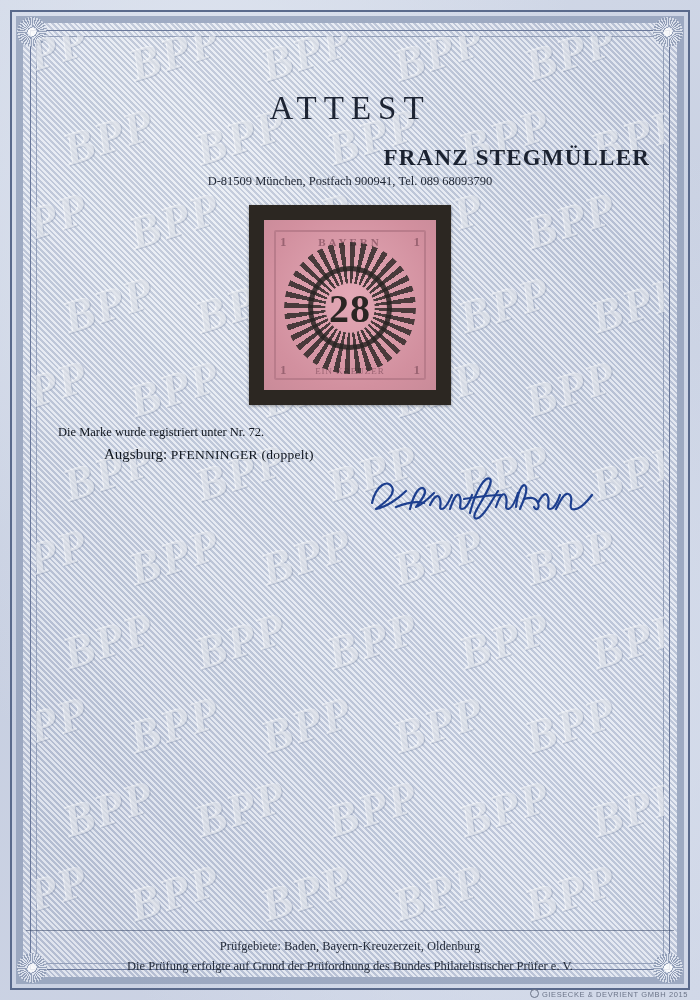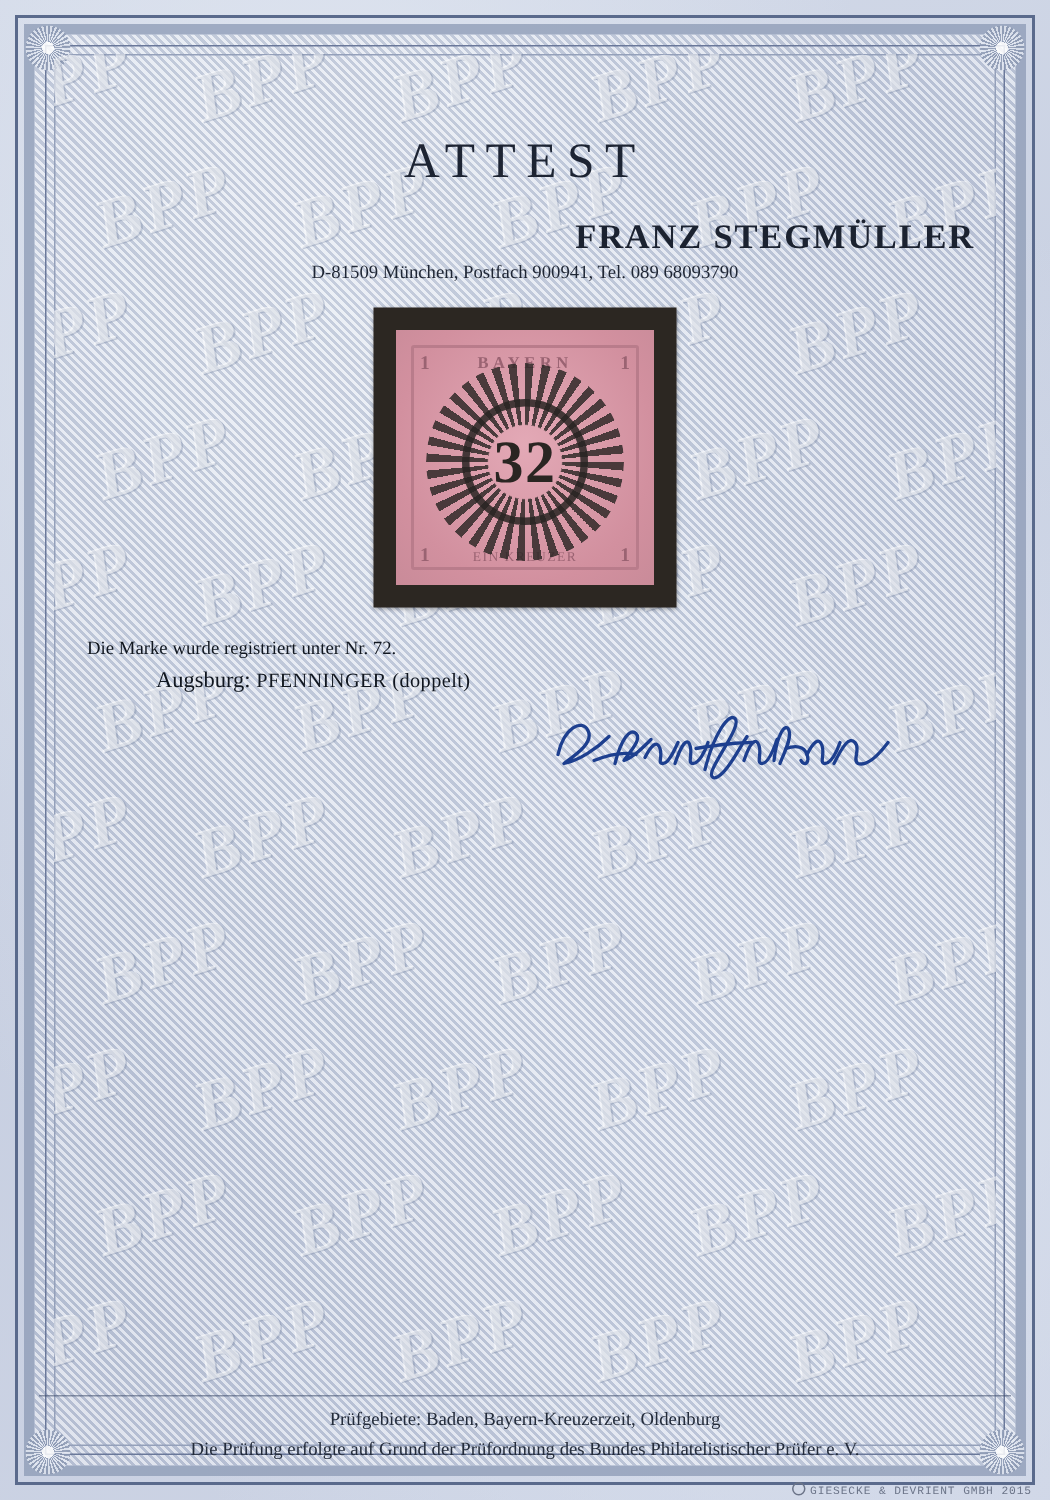--- a/index.html
+++ b/index.html
@@ -283,21 +283,21 @@
   .footer-line1 { font-size: 12.5px; }
   .footer-line2 { font-size: 12.5px; margin-top: 5px; color: #2d3span; }
 
   .print-credit {
     position: absolute;
     right: 12px;
     bottom: 1px;
     font-size: 7.5px;
     letter-spacing: .6px;
     color: #6b7488;
-    font-family: Liberation Mono, monospace;
+    font-family: Liberation Sans, sans-serif;
   }
   .credit-dot {
     display: inline-block;
     width: 7px; height: 7px;
     border-radius: 50%;
     border: 1px solid #6b7488;
     margin-right: 3px;
     vertical-align: -1px;
   }
 </style>
@@ -386,21 +386,21 @@
       <div class="stamp">
         <div class="stamp-inner-frame"></div>
         <div class="stamp-country">BAYERN</div>
         <div class="stamp-corner tl">1</div>
         <div class="stamp-corner tr">1</div>
         <div class="stamp-corner bl">1</div>
         <div class="stamp-corner br">1</div>
         <div class="stamp-bottom-text">EIN KREUZER</div>
         <div class="cancel"></div>
         <div class="cancel-ring"></div>
-        <div class="cancel-number">32</div>
+        <div class="cancel-number">28</div>
       </div>
     </div>
 
     <div class="body-text">
 
       <div class="reg-line">Die Marke wurde registriert unter Nr. 72.</div>
 
       <div class="sig-line">
         <span class="sig-label">Augsburg:</span>
         <span class="sig-name">PFENNINGER (doppelt)</span>

